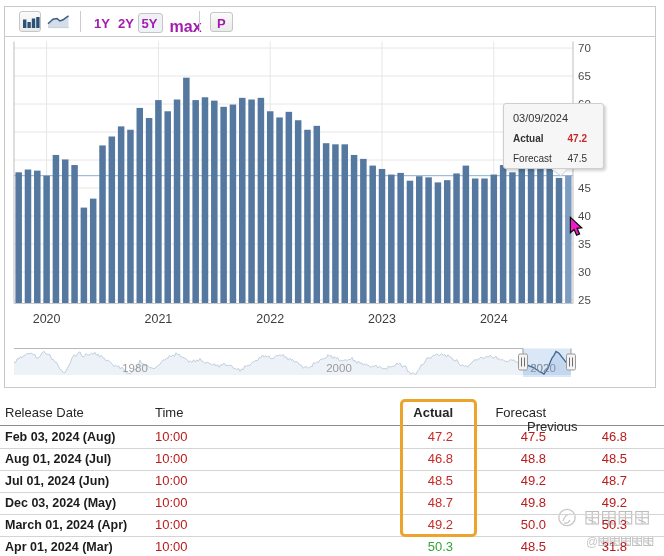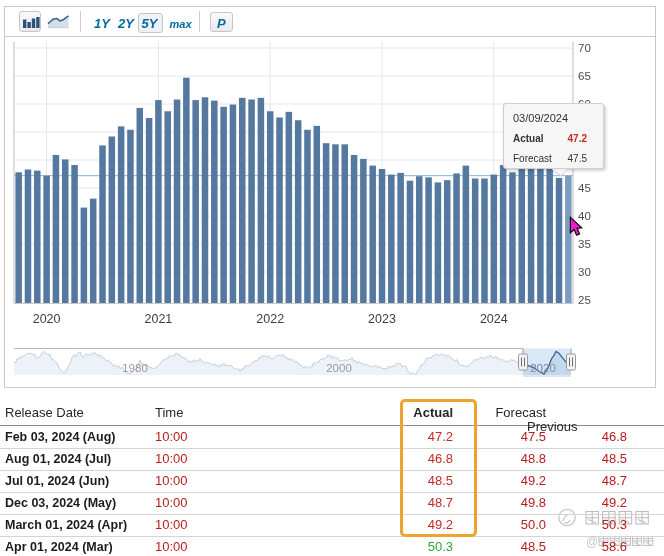--- a/index.html
+++ b/index.html
@@ -1,20 +1,20 @@
 <!DOCTYPE html>
 <html><head><meta charset="utf-8">
 <style>
 * { margin:0; padding:0; box-sizing:border-box; }
 html,body { width:664px; height:556px; background:#fff; font-family:"Liberation Sans",sans-serif; overflow:hidden; position:relative; }
 #wrap { position:absolute; left:0; top:0; width:664px; height:556px; }
 #cbox { position:absolute; left:4px; top:6px; width:652px; height:382px; border:1px solid #c9c9c9; background:#fff; }
 #tbar { position:absolute; left:5px; top:7px; width:650px; height:30px; border-bottom:1px solid #c9c9c9; background:#fff; }
 .btn { position:absolute; border:1px solid #c6c6c6; border-radius:3px; background:linear-gradient(#fbfbfb,#eaeaea); }
-.blue { color:#0369a1; font-weight:bold;font-style:italic; }
+.blue { color:#a21caf; font-weight:bold; }
 .sep { position:absolute; width:1px; background:#ccc; top:4px; height:21px; }
 .th { position:absolute; font-size:13px; color:#262626; height:14px; line-height:14px; }
 .thb { font-weight:bold; }
 .td { position:absolute; font-size:13px; color:#b91c1c; height:14px; line-height:14px; }
 .tdb { font-weight:bold; color:#1c1c1c; font-size:12.5px; }
 .hl { position:absolute; left:0; width:664px; height:1px; background:#8c8c8c; }
 .rl { position:absolute; left:0; width:664px; height:1px; background:#d4d4d4; }
 #hibox { position:absolute; left:399.5px; top:399px; width:77.5px; height:138px; border:3px solid #eca42c; border-radius:5px; }
 #tooltip { position:absolute; left:503px; top:103px; width:101px; height:66px; background:#f6f6f6; border:1px solid #cfcfcf; border-radius:3px; box-shadow:1.5px 2px 3px rgba(0,0,0,0.18); font-size:11px; color:#333; }
 #tooltip .r { position:absolute; left:9px; right:10px; }
@@ -38,21 +38,21 @@
   <svg width="24" height="15" style="position:absolute;left:42px;top:7px">
     <path d="M1,13 L1,9.8 L6,5.2 L10,4.6 L13,7 L16,5.8 L21.5,1.8 L21.5,13 Z" fill="#d4deea"></path>
     <line x1="1" y1="13.6" x2="22" y2="13.6" stroke="#c9ced4" stroke-width="1"></line>
     <path d="M1,9.8 L6,5.2 L10,4.6 L13,7 L16,5.8 L21.5,1.8" fill="none" stroke="#3e5d80" stroke-width="1.5"></path>
   </svg>
   <div class="sep" style="left:75px"></div>
   <div class="blue" style="position:absolute;left:89px;top:9px;font-size:13px">1Y</div>
   <div class="blue" style="position:absolute;left:113px;top:9px;font-size:13px">2Y</div>
   <div class="btn" style="left:132.5px;top:6px;width:25px;height:19.5px;background:#eef1f5"></div>
   <div class="blue" style="position:absolute;left:136.5px;top:9px;font-size:13px">5Y</div>
-  <div class="blue" style="position:absolute;left:164.5px;top:10.5px;font-size:11px">max</div>
+  <div class="blue" style="position:absolute;left:164.5px;top:10.5px;font-size:16px">max</div>
   <div class="sep" style="left:194px"></div>
   <div class="btn" style="left:205px;top:5px;width:23px;height:20px"></div>
   <div class="blue" style="position:absolute;left:212px;top:9px;font-size:13px">P</div>
  </div>
  <svg width="664" height="556" style="position:absolute;left:0;top:0">
   <line x1="14.0" y1="300.0" x2="573.0" y2="300.0" stroke="#e6e6e6" stroke-width="1"></line>
       <line x1="14.0" y1="272.0" x2="573.0" y2="272.0" stroke="#e6e6e6" stroke-width="1"></line>
       <line x1="14.0" y1="244.0" x2="573.0" y2="244.0" stroke="#e6e6e6" stroke-width="1"></line>
       <line x1="14.0" y1="216.0" x2="573.0" y2="216.0" stroke="#e6e6e6" stroke-width="1"></line>
       <line x1="14.0" y1="188.0" x2="573.0" y2="188.0" stroke="#e6e6e6" stroke-width="1"></line>
@@ -270,21 +270,21 @@
     <div class="td" style="left:527px;top:495.8px;width:100px;text-align:right">49.2</div>
     <div class="td tdb" style="left:5px;top:517.8px">March 01, 2024 (Apr)</div>
     <div class="td" style="left:155px;top:517.8px">10:00</div>
     <div class="td" style="left:353px;top:517.8px;width:100px;text-align:right;color:#c62a28">49.2</div>
     <div class="td" style="left:446px;top:517.8px;width:100px;text-align:right">50.0</div>
     <div class="td" style="left:527px;top:517.8px;width:100px;text-align:right">50.3</div>
     <div class="td tdb" style="left:5px;top:539.9px">Apr 01, 2024 (Mar)</div>
     <div class="td" style="left:155px;top:539.9px">10:00</div>
     <div class="td" style="left:353px;top:539.9px;width:100px;text-align:right;color:#35a339">50.3</div>
     <div class="td" style="left:446px;top:539.9px;width:100px;text-align:right">48.5</div>
-    <div class="td" style="left:527px;top:539.9px;width:100px;text-align:right">58.6</div>
+    <div class="td" style="left:527px;top:539.9px;width:100px;text-align:right">31.8</div>
     <div id="hibox"></div>
  <div id="tooltip">
    <div class="r" style="top:8px">03/09/2024</div>
    <div class="r" style="top:28.5px;font-size:10px;right:16px;font-weight:bold">Actual <span class="v" style="color:#c62a28">47.2</span></div>
    <div class="r" style="top:48.5px;font-size:10px;right:16px">Forecast <span class="v">47.5</span></div>
  </div>
  <svg width="664" height="556" style="position:absolute;left:0;top:0;pointer-events:none">
   <path d="M552,169.2 L561,176 L567,169.2" fill="#f6f6f6" stroke="#cfcfcf" stroke-width="1" stroke-linejoin="round"></path>
       <path d="M570.4,217.4 l0,15.4 l3.7,-3.2 l2.5,5.6 l3.0,-1.3 l-2.5,-5.6 l4.6,-0.5 Z" fill="#ee1ac9" stroke="#0a0a0a" stroke-width="1.2" stroke-linejoin="miter"></path>
  </svg>

